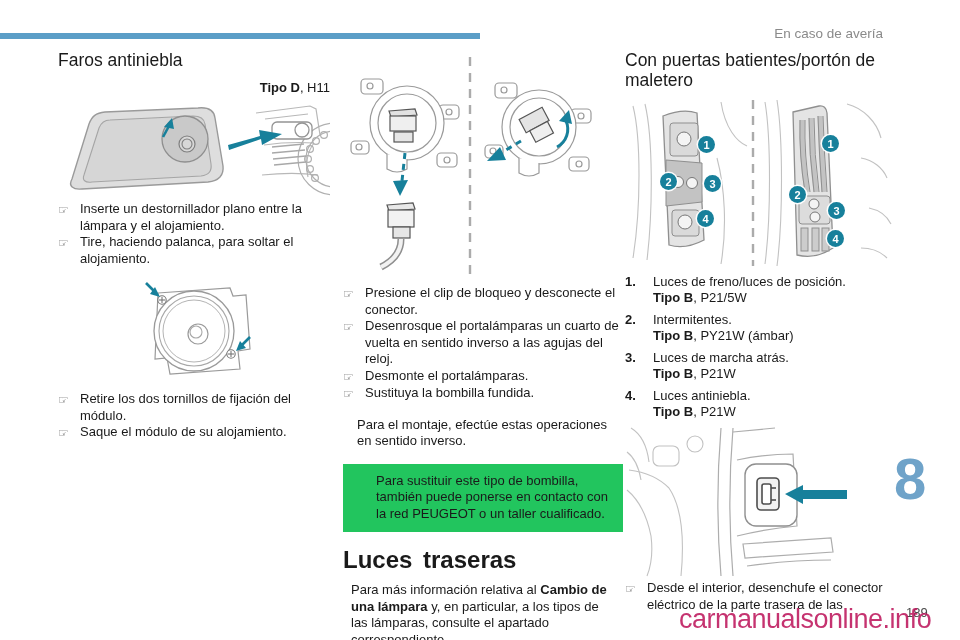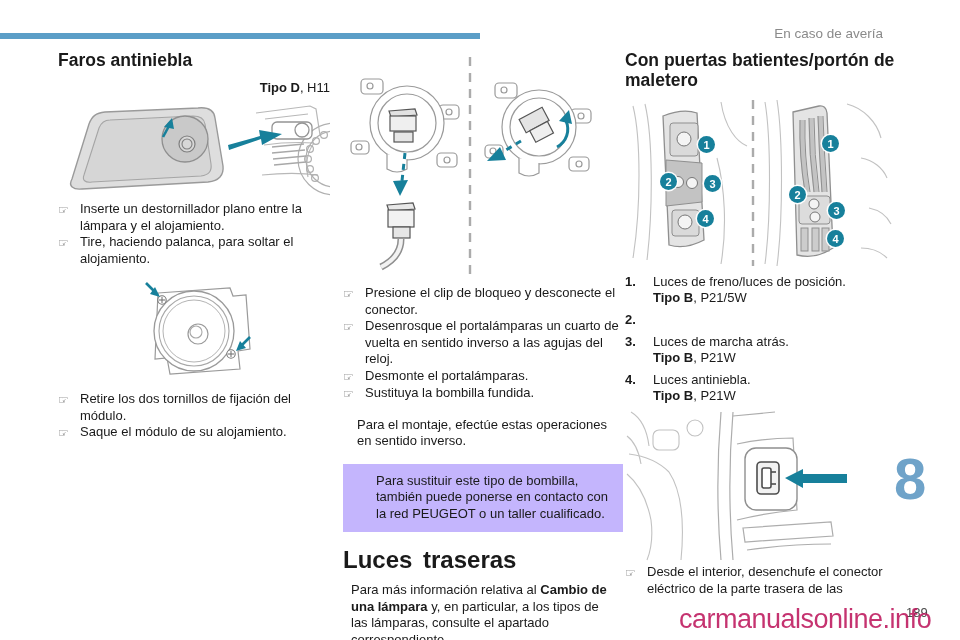--- a/index.html
+++ b/index.html
@@ -7,30 +7,30 @@
         font-family:"Liberation Sans", sans-serif;color:#1a1a1a;}
   .hdr{position:absolute;top:26px;right:77px;font-size:13.5px;color:#8a8a8a;}
   .topbar{position:absolute;left:0;top:33px;width:480px;height:6px;background:#5b9ec7;}
   .chapter{position:absolute;left:894px;top:450px;font-size:58px;font-weight:bold;color:#6fa3c9;line-height:1;}
   .pagenum{position:absolute;left:906px;top:605px;font-size:13px;color:#4a4a4a;z-index:1;}
   .watermark{position:absolute;left:679px;top:604px;font-size:27px;color:#be185d;z-index:2;opacity:.88;letter-spacing:-.5px;white-space:nowrap;}
   .col{position:absolute;top:50px;}
   .col-left{left:58px;width:272px;}
   .col-mid{left:343px;width:280px;}
   .col-right{left:625px;width:285px;}
-  h2.sec{font-size:17.5px;font-weight:bold;margin:0 0 10px 0;line-height:20px;}
+  h2.sec{font-size:17.5px;font-weight:normal;margin:0 0 10px 0;line-height:20px;}
   h1.big{font-size:24px;font-weight:bold;margin:14px 0 8px 0;word-spacing:4px;}
   .subtitle{font-size:13px;margin:0 0 6px 0;text-align:right;}
   .b{font-weight:bold;}
   .bullets{margin-top:4px;}
   .bullet-row{display:flex;font-size:13px;line-height:16.5px;margin:0;}
   .bullet-row .glyph{flex:none;width:22px;font-size:12px;color:#444;padding-top:1px;}
   .bullet-row .btext{flex:1;}
   .para{font-size:13px;line-height:16.5px;}
-  .infobox{position:relative;margin-top:10px;background:#c4b5fd;padding:9px 10px 10px 33px;font-size:13px;line-height:16.5px;}
+  .infobox{position:relative;margin-top:10px;background:#22c55e;padding:9px 10px 10px 33px;font-size:13px;line-height:16.5px;}
   .info-icon{position:absolute;left:12px;top:11px;width:7px;}
   .info-icon .dot{width:7px;height:6px;background:#2b96c8;margin-bottom:2px;}
   .info-icon .stem{width:7px;height:15px;background:#2b96c8;}
   .numlist{margin-top:6px;}
   .num-item{display:flex;font-size:13px;line-height:16px;margin-bottom:6px;}
   .num-item .num{flex:none;width:28px;font-weight:bold;}
   .illus{display:block;}
   .lampfig{position:relative;margin-top:8px;width:285px;height:170px;}
   .badge{position:absolute;width:17px;height:17px;border-radius:50%;background:#17809b;color:#fff;
          font-size:11px;font-weight:bold;display:flex;align-items:center;justify-content:center;
@@ -301,20 +301,22 @@
     </div>
 
     <div class="numlist">
       <div class="num-item">
         <span class="num">1.</span>
         <span class="itxt"><span>Luces de freno/luces de posición.</span><br>
           <span class="b">Tipo B</span><span>, P21/5W</span></span>
       </div>
       <div class="num-item">
         <span class="num">2.</span>
+        <span class="itxt"><span>Intermitentes.</span><br>
+          <span class="b">Tipo B</span><span>, PY21W (ámbar)</span></span>
       </div>
       <div class="num-item">
         <span class="num">3.</span>
         <span class="itxt"><span>Luces de marcha atrás.</span><br>
           <span class="b">Tipo B</span><span>, P21W</span></span>
       </div>
       <div class="num-item">
         <span class="num">4.</span>
         <span class="itxt"><span>Luces antiniebla.</span><br>
           <span class="b">Tipo B</span><span>, P21W</span></span>

